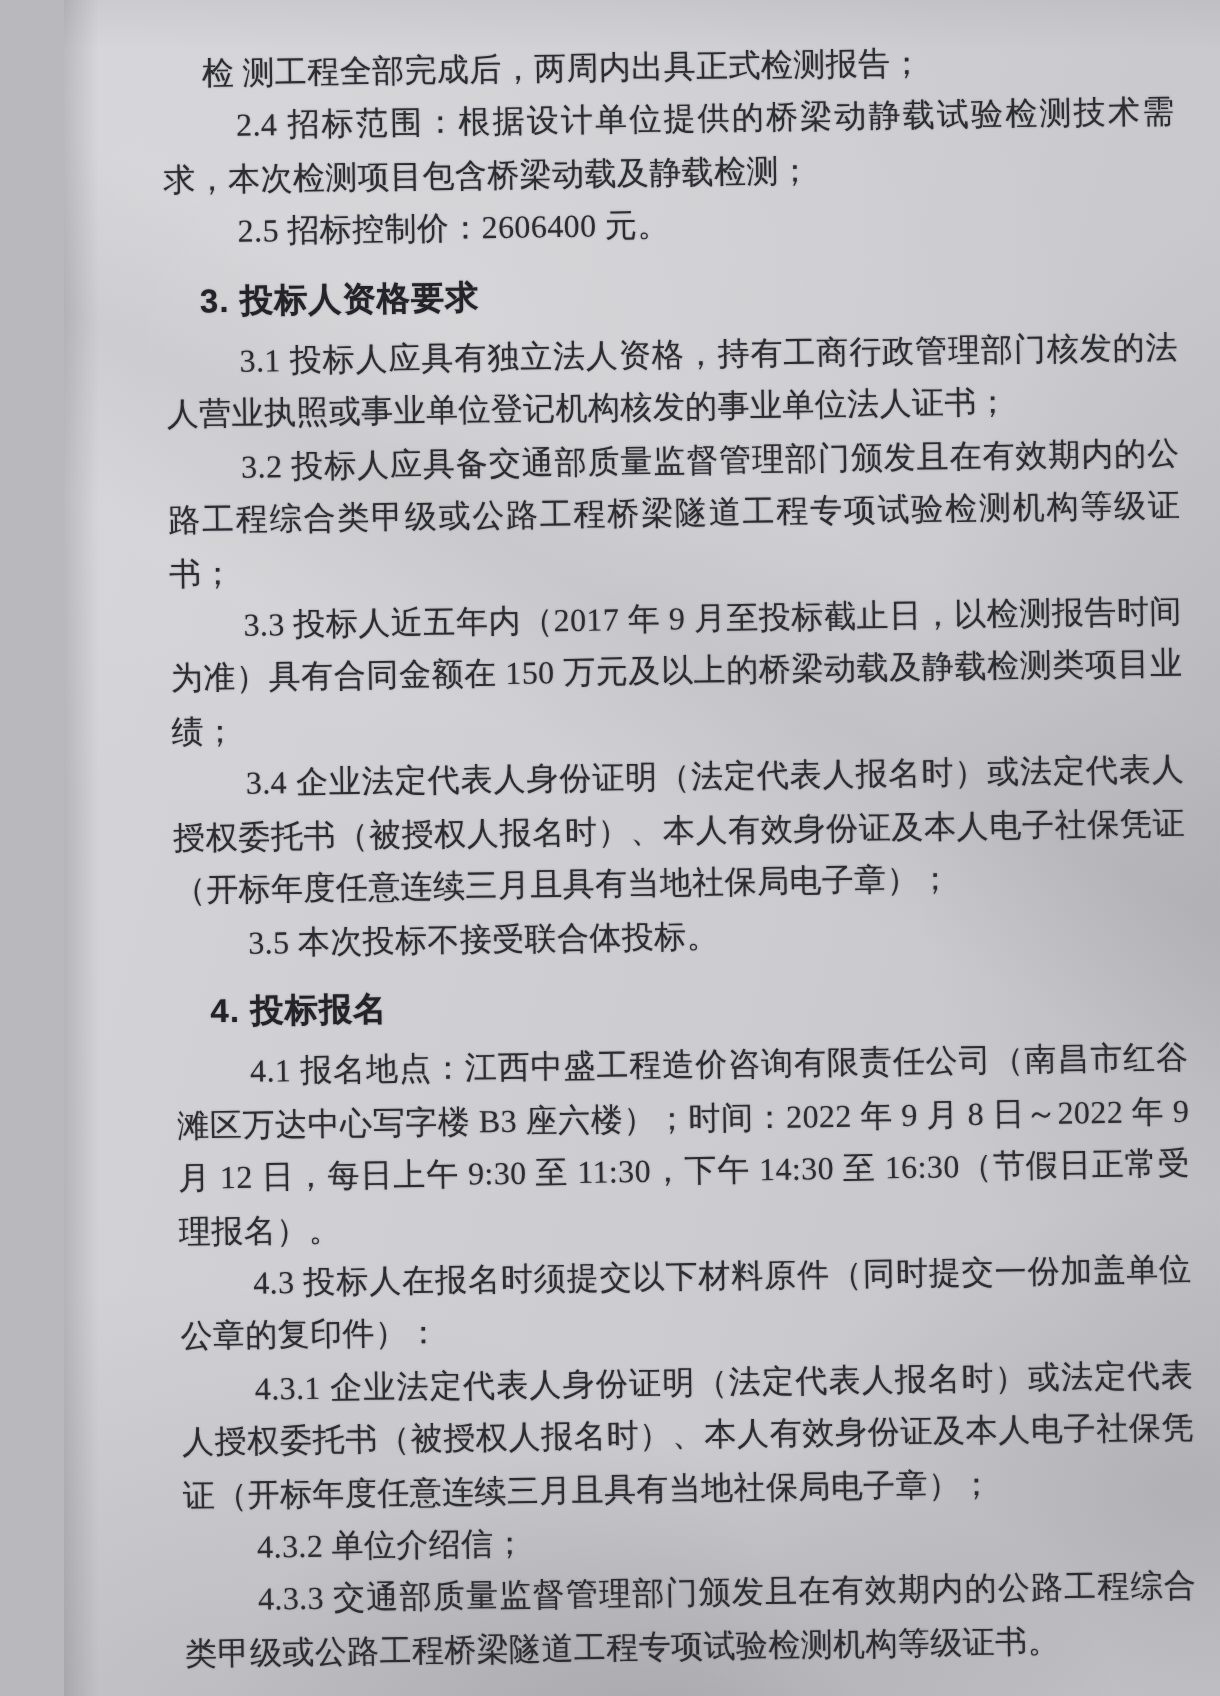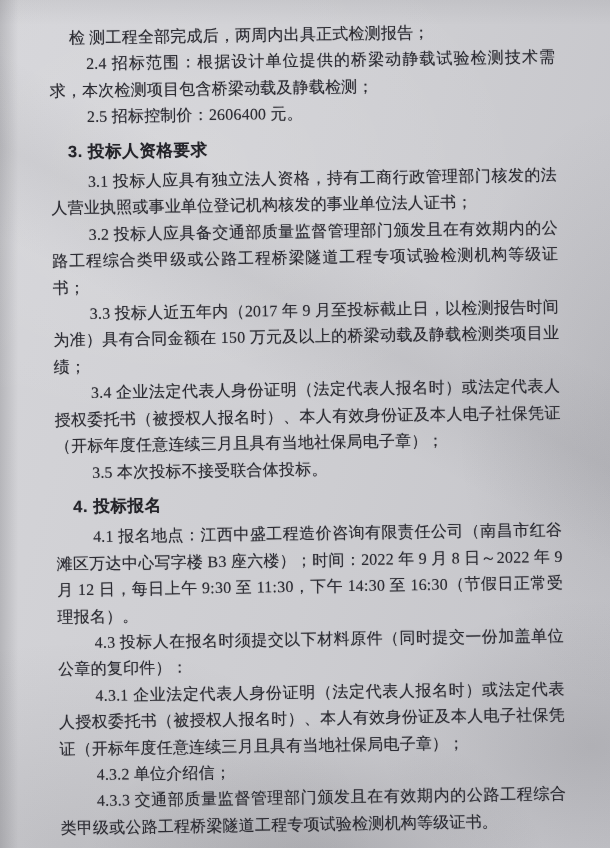--- a/index.html
+++ b/index.html
@@ -29,20 +29,21 @@
       
       linear-gradient(28deg, rgba(40,40,46,0) 52%, rgba(40,40,46,0.06) 60%, rgba(40,40,46,0) 68%),
       
       radial-gradient(ellipse 520px 380px at 28% 20%, rgba(255,255,255,0.12), rgba(255,255,255,0) 70%),
       
       linear-gradient(to right, rgba(30,30,35,0.16), rgba(30,30,35,0) 3%),
       
       linear-gradient(to bottom, rgba(30,30,35,0.06), rgba(30,30,35,0) 3%),
       
       linear-gradient(105deg, #d5d5d9 0%, #cdcdd1 55%, #c3c3c8 100%);
+    margin-left: 32px;
   }
   
   .doc {
     position: absolute;
     left: 62px;
     top: 22px;
     width: 506px;
     transform: rotate(-0.85deg);
     transform-origin: 45% 110%;
     font-family: "Liberation Serif", "DejaVu Serif", serif;

